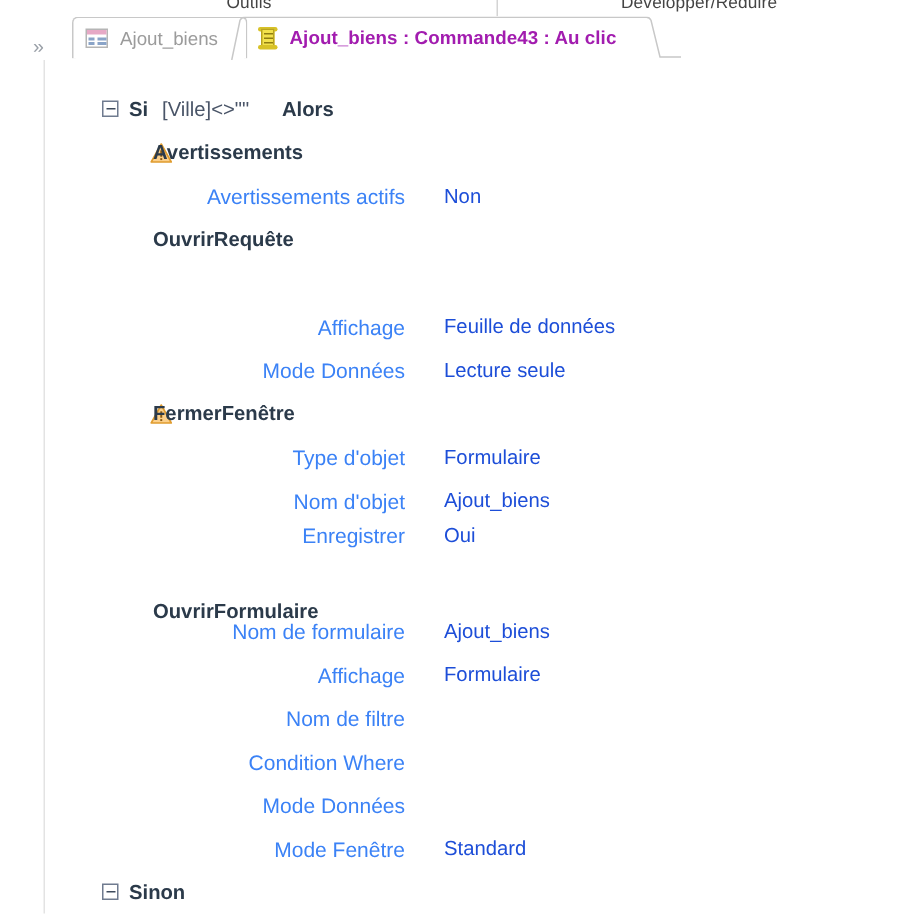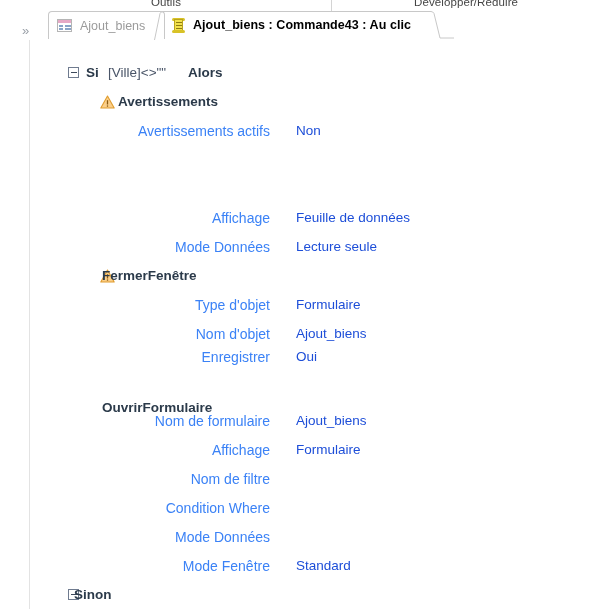--- a/index.html
+++ b/index.html
@@ -98,21 +98,21 @@
     margin-left: 8px;
   }
   .tab-active {
     left: 162px;
     width: 274px;
     padding-left: 10px;
     border: none;
     background: transparent;
   }
   .tab-active .tab-label {
-    color: #000000;
+    color: #a21caf;
     font-weight: bold;
     margin-left: 8px;
     letter-spacing: 0.05px;
   }
   
   .tab-active-shape {
     position: absolute;
     left: 154px;
     top: 0;
     width: 300px;
@@ -337,25 +337,28 @@
         <span class="kw" style="left: 158px;">Alors</span>
       </div>
       <div class="row" style="top: 47px;">
         <span class="warn-icon" style="left: 70px; top: 8px;">
           <svg width="15" height="14" viewBox="0 0 15 14">
             <path d="M7.5 1 L14.2 13 L0.8 13 Z" fill="#fbcf8a" stroke="#e09c2e" stroke-width="1.1" stroke-linejoin="round"></path>
             <rect x="6.85" y="5.2" width="1.3" height="4.3" fill="#8a5a12"></rect>
             <rect x="6.85" y="10.4" width="1.3" height="1.3" fill="#8a5a12"></rect>
           </svg>
         </span>
-        <span class="block-title" style="left: 88px; text-align: center;">Avertissements</span>
+        <span class="block-title" style="left: 72px; text-align: center;">Avertissements</span>
       </div>
       <div class="row" style="top: 76px;">
         <span class="arg-label">Avertissements actifs</span>
         <span class="arg-value">Non</span>
+      </div>
+      <div class="row" style="top: 105px;">
+        <span class="block-title" style="left: 72px;">OuvrirRequête</span>
       </div>
       <div class="row" style="top: 163px;">
         <span class="arg-label">Affichage</span>
         <span class="arg-value">Feuille de données</span>
       </div>
       <div class="row" style="top: 192px;">
         <span class="arg-label">Mode Données</span>
         <span class="arg-value">Lecture seule</span>
       </div>
       <div class="row" style="top: 221px;">
@@ -402,17 +405,17 @@
       <div class="row" style="top: 482px;">
         <span class="arg-label">Mode Données</span>
         <span class="arg-value"></span>
       </div>
       <div class="row" style="top: 511px;">
         <span class="arg-label">Mode Fenêtre</span>
         <span class="arg-value">Standard</span>
       </div>
       <div class="row" style="top: 540px;">
         <span class="expander" style="left: 38px; top: 9px;"></span>
-        <span class="block-title" style="left: 44px;">Sinon</span>
+        <span class="block-title" style="left: 56px;">Sinon</span>
       </div>
     </div>
 
 </div>
 
 </body></html>

